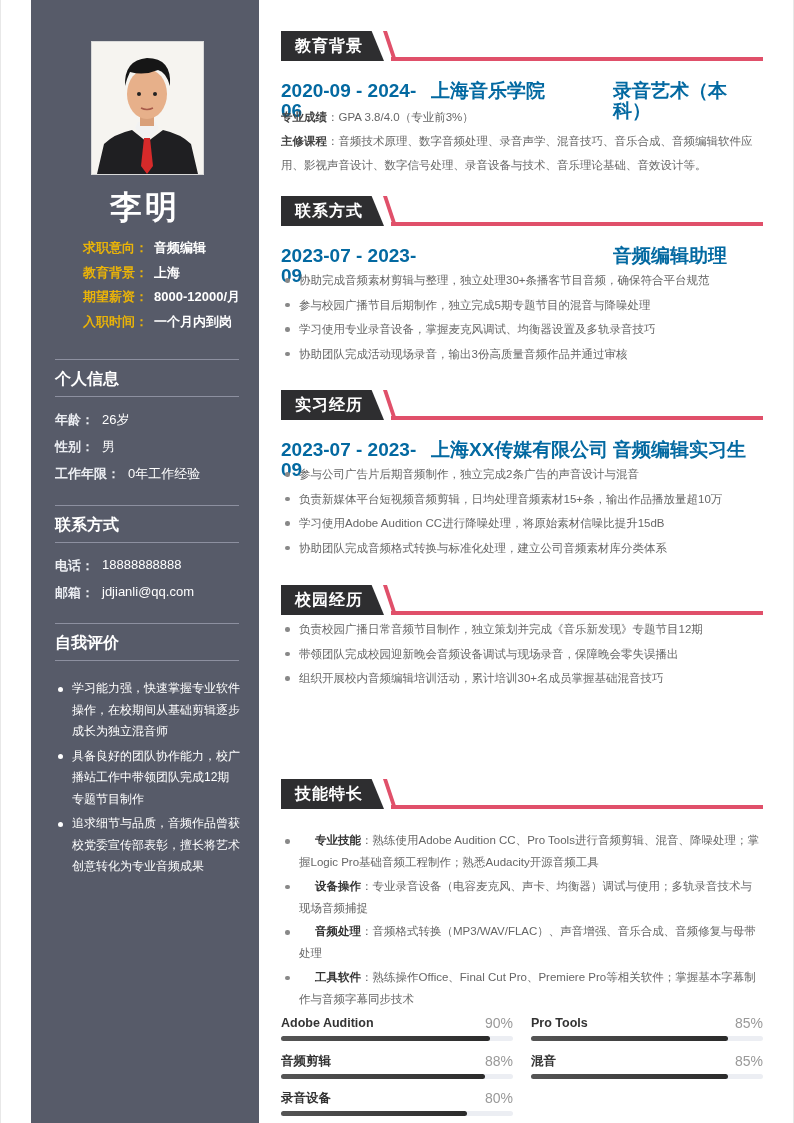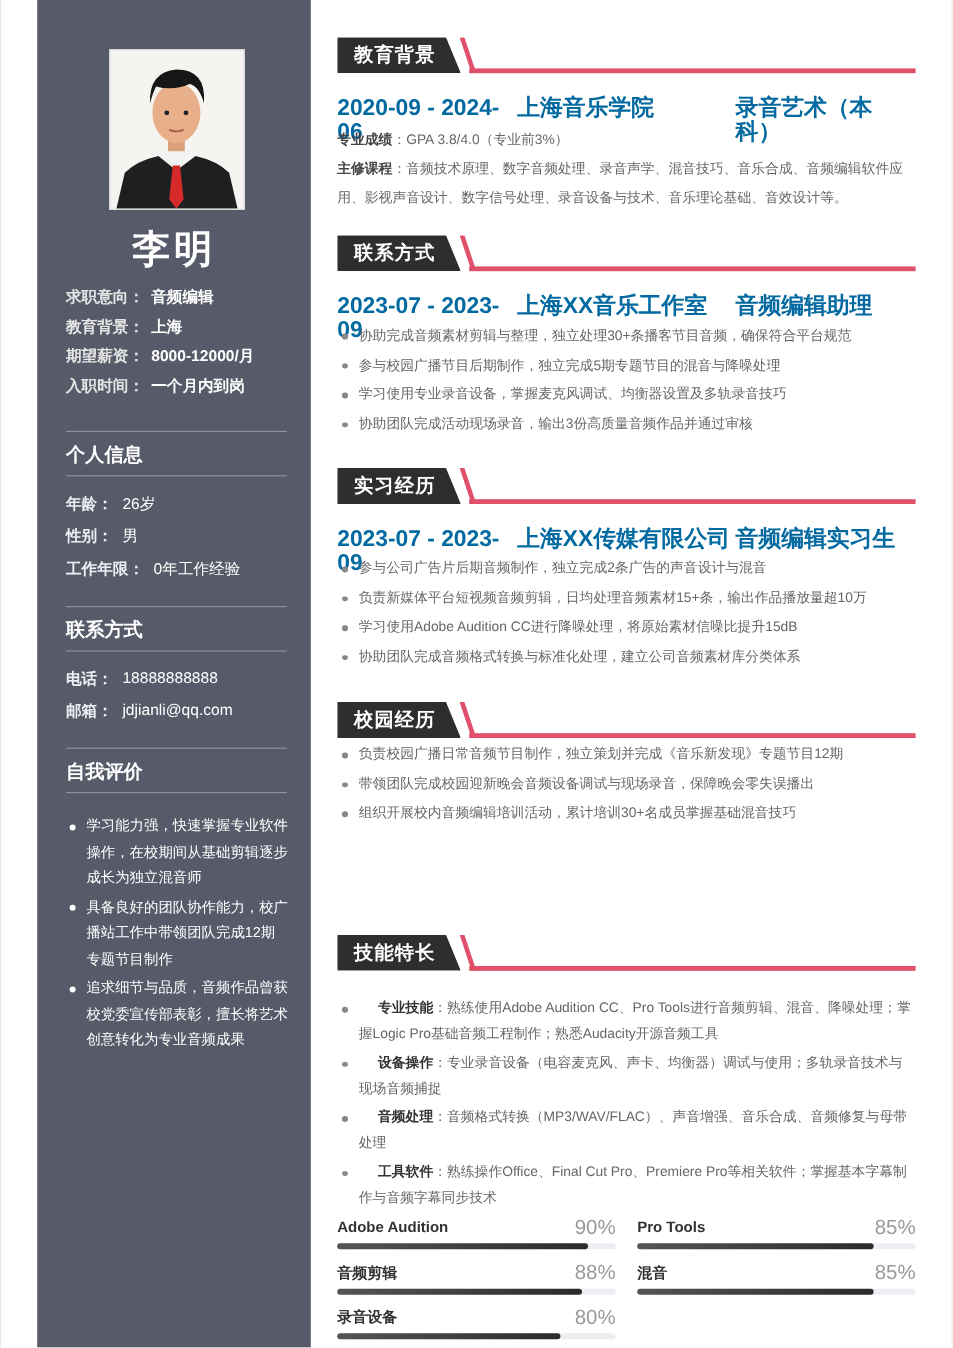--- a/index.html
+++ b/index.html
@@ -15,21 +15,21 @@
   .photo {
     position:absolute; left:60px; top:41px; width:111px; height:132px;
     background:#f4f2ef; overflow:hidden; border:1px solid #d9d9d9;
   }
   .name {
     position:absolute; left:0; width:228px; top:186px; text-align:center;
     font-size:32px; font-weight:bold; letter-spacing:3px; color:#fff;
   }
   .intent { position:absolute; left:24px; top:236px; width:190px; }
   .intent-row { display:flex; font-size:13px; height:24.5px; line-height:24.5px; font-weight:bold; }
-  .intent-row .k { width:71px; color:#e5e5e5; }
+  .intent-row .k { width:71px; color:#eab308;margin-left:28px; }
   .intent-row .v { color:#fff; }
   .s-rule { position:absolute; left:24px; width:184px; height:1px; background:#8d90a0; }
   .s-head { position:absolute; left:24px; font-size:16px; font-weight:bold; color:#fff; }
   .info-row { position:absolute; left:24px; font-size:13px; color:#fff; display:flex; }
   .info-row .k { font-weight:bold; color:#eceef3; }
   .eval-list { position:absolute; left:24px; top:678px; width:186px; margin:0; padding:0; list-style:none; }
   .eval-list li { position:relative; padding-left:17px; font-size:12px; line-height:21.5px; color:#fff; margin-bottom:3px; }
   .eval-list li::before { content:""; position:absolute; left:3px; top:8.5px; width:5px; height:5px; border-radius:50%; background:#fff; }
   .sec { position:absolute; left:281px; width:482px; }
   .sec-head { position:relative; height:30px; }
@@ -53,21 +53,21 @@
   ul.bul { margin:0; padding:0; list-style:none; }
   ul.bul li { position:relative; padding-left:18px; font-size:11.5px; color:#666; line-height:24.5px; }
   ul.bul li::before { content:""; position:absolute; left:4px; top:10px; width:4.5px; height:4.5px; border-radius:50%; background:#888; }
   ul.skills li { line-height:22px; margin-bottom:1.5px; }
   ul.skills li b { color:#333;margin-left:16px; }
 
   .bars { position:absolute; left:281px; top:1014px; width:482px; display:grid; grid-template-columns:232px 232px; column-gap:18px; }
   .bar-item { height:37.5px; }
   .bar-top { display:flex; justify-content:space-between; font-size:12.5px; height:20px; line-height:18px; }
   .bar-top .lbl { font-weight:bold; color:#333; }
-  .bar-top .pct { color:#999; font-size:17px; }
+  .bar-top .pct { color:#999; font-size:14px; }
   .track { height:5px; background:#eceef3; border-radius:3px; margin-top:2px; position:relative; }
   .fill { position:absolute; left:0; top:0; height:5px; border-radius:3px; background:linear-gradient(90deg,#555,#2b2b2b); }
 </style>
 </head>
 <body>
 
 <div class="page-edge" style="left:0"></div>
 <div class="page-edge" style="right:0"></div>
 
 <aside class="sidebar">
@@ -164,21 +164,20 @@
 <section class="sec" style="top:196px">
   <div class="sec-head">
     <div class="tab">
         <span>联系方式</span>
       </div>
     <div class="slash"></div>
     <div class="line"></div>
   </div>
   <div class="meta" style="margin-top:20px">
     <span class="l">2023-07 - 2023-09</span>
-    <span class="mid">上海XX音乐工作室</span>
     <span class="r">音频编辑助理</span>
   </div>
   <ul class="bul" style="margin-top:2px">
     <li>协助完成音频素材剪辑与整理，独立处理30+条播客节目音频，确保符合平台规范</li>
     <li>参与校园广播节目后期制作，独立完成5期专题节目的混音与降噪处理</li>
     <li>学习使用专业录音设备，掌握麦克风调试、均衡器设置及多轨录音技巧</li>
     <li>协助团队完成活动现场录音，输出3份高质量音频作品并通过审核</li>
   </ul>
 </section>
 

